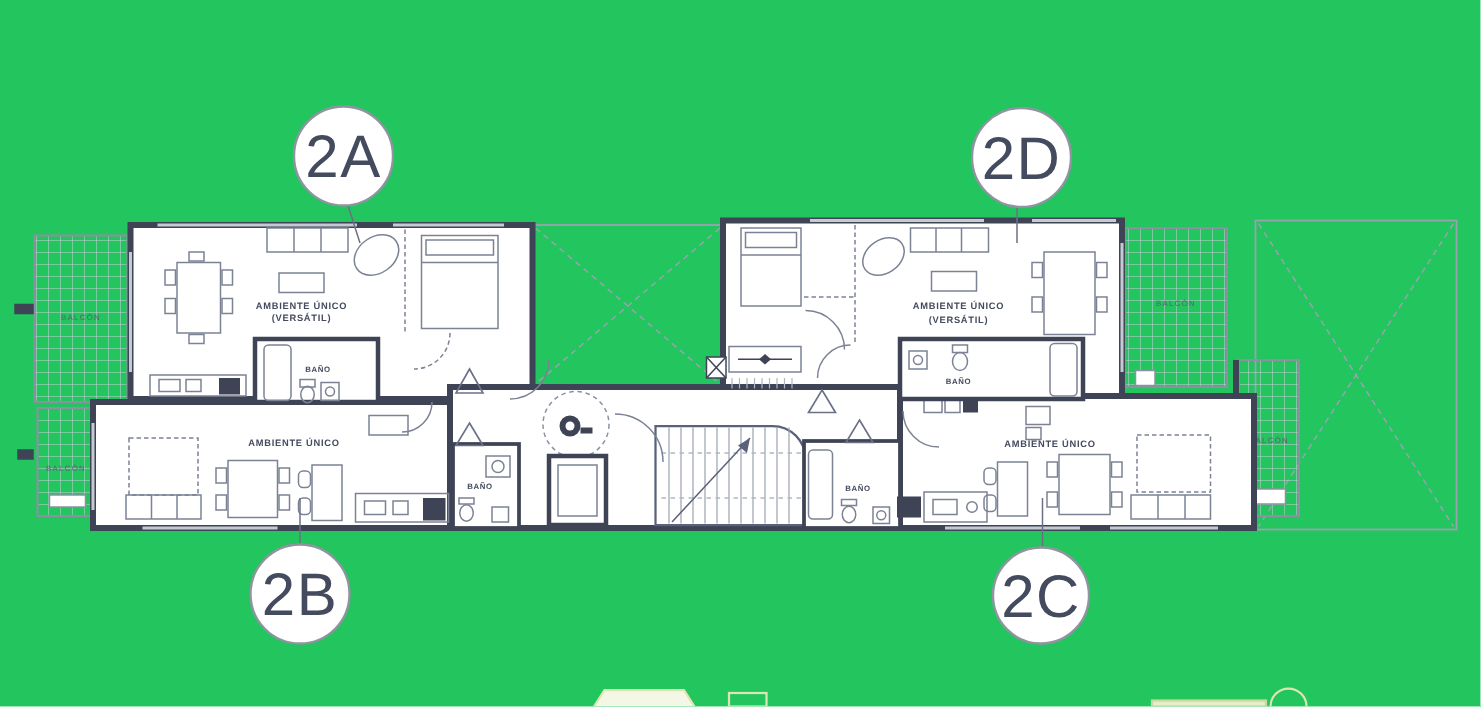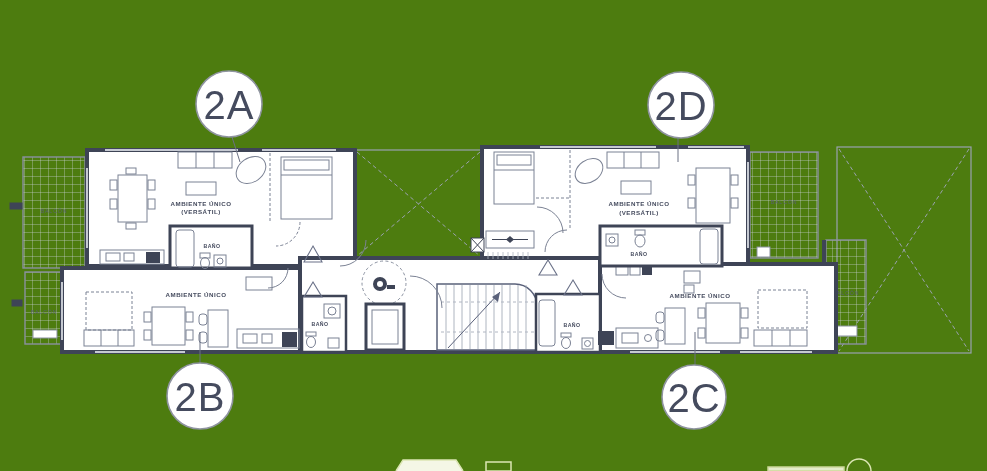--- a/index.html
+++ b/index.html
@@ -1,16 +1,16 @@
 <!DOCTYPE html>
 <html><head>
 <meta charset="utf-8">
 <style>
   html,body{margin:0;padding:0;background:#ffffff;}
-  .canvas{position:relative;width:987px;height:471px;background:#4d7c0f;overflow:hidden;
+  .canvas{position:relative;width:987px;height:471px;background:#22c55e;overflow:hidden;
           font-family:"Liberation Sans",sans-serif;}
   .canvas svg{position:absolute;left:0;top:0;}
   text{font-family:"Liberation Sans",sans-serif;fill:#454b5e;}
   .room-lbl{font-size:6.2px;font-weight:700;letter-spacing:.5px;}
   .small-lbl{font-size:5.2px;font-weight:700;letter-spacing:.4px;}
   .balc-lbl{font-size:5.2px;font-weight:400;letter-spacing:.9px;fill:#5a6172;}
   .badge-txt{font-size:40px;font-weight:400;letter-spacing:1px;}
 </style>
 </head>
 <body>

